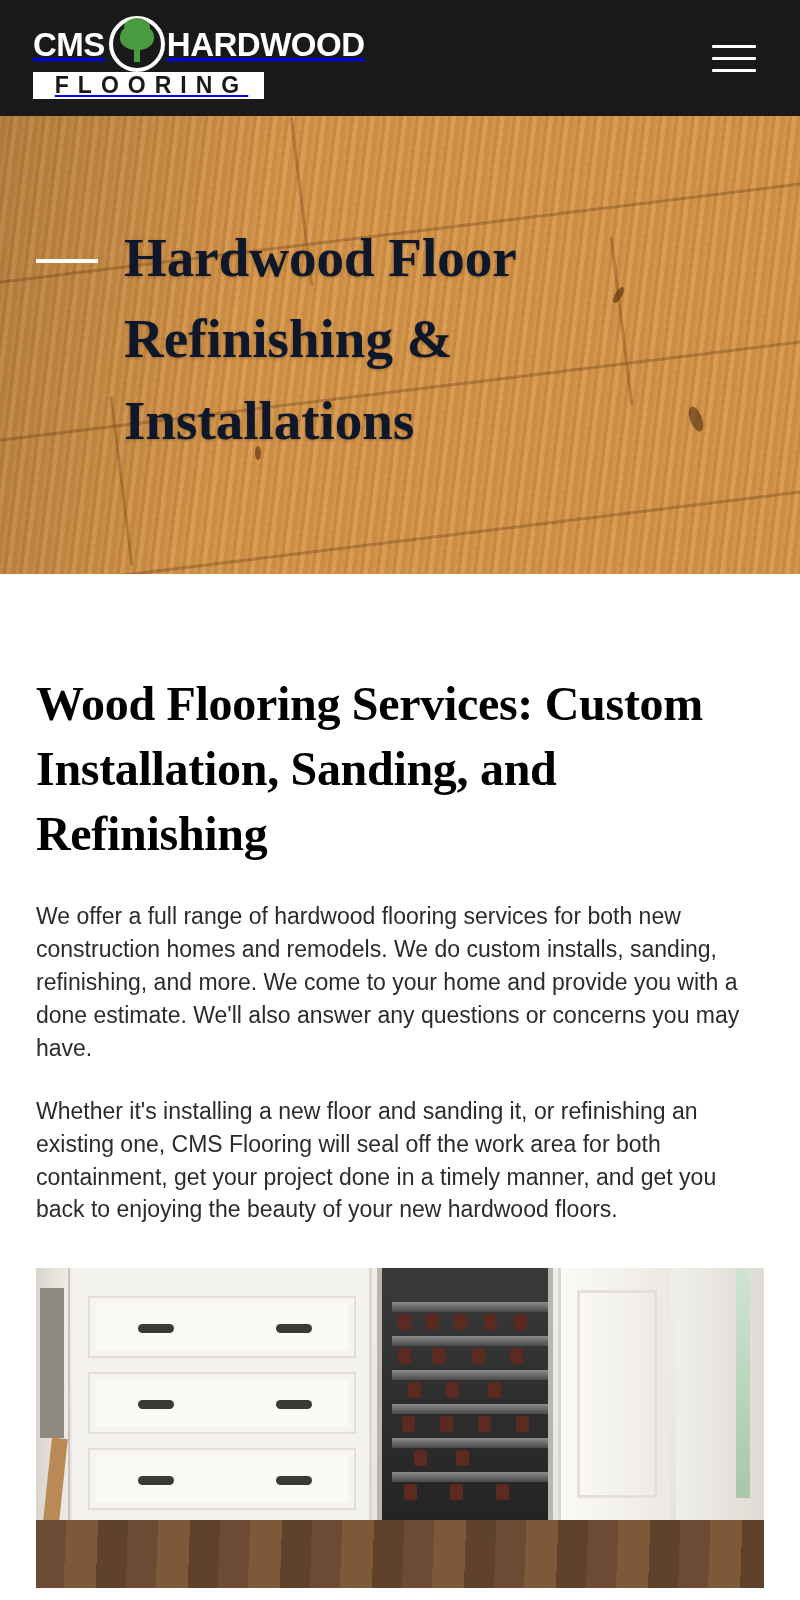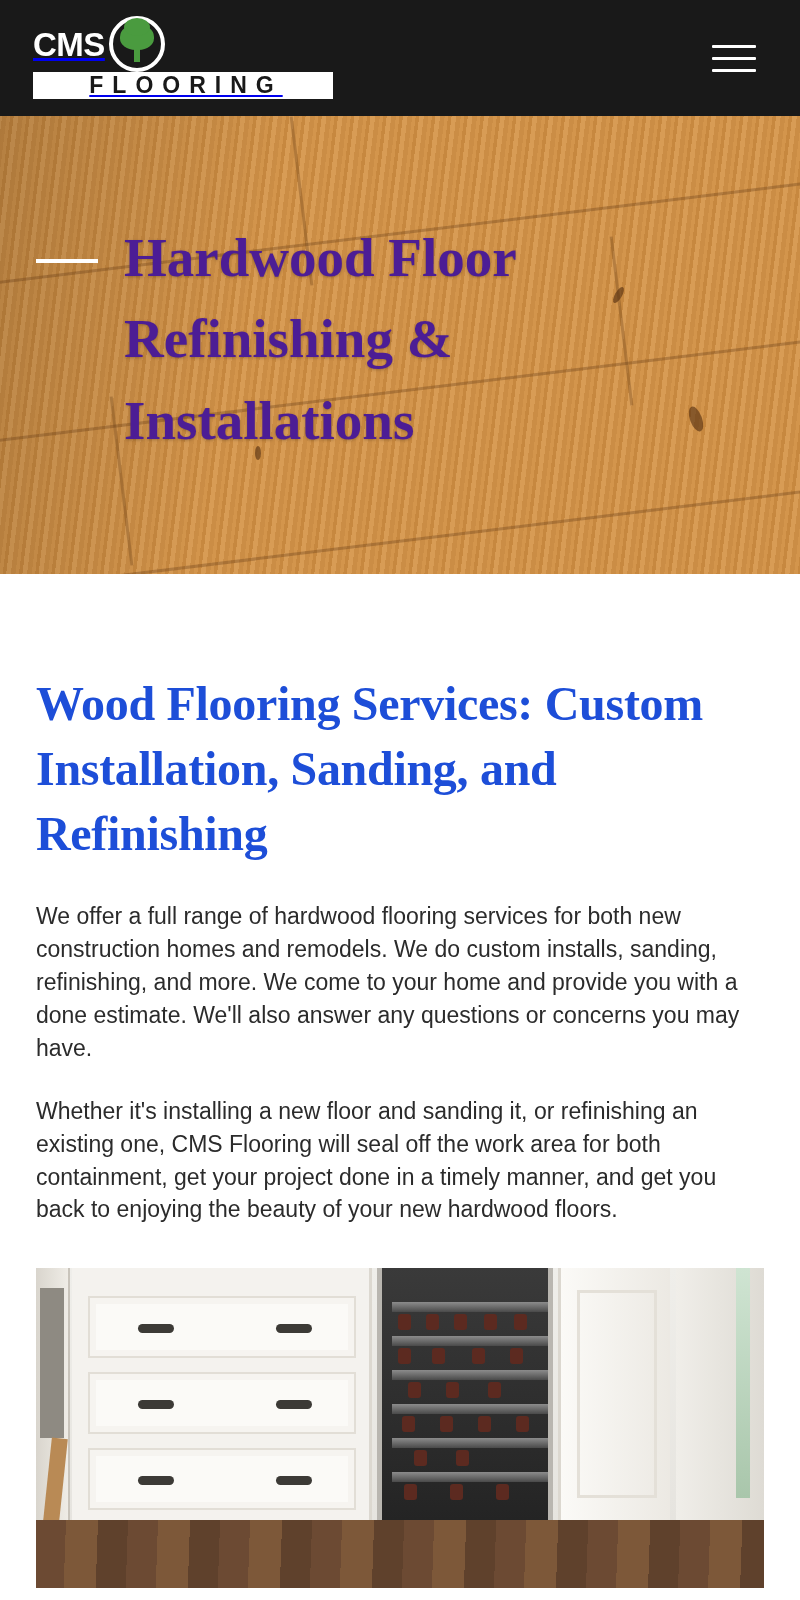--- a/index.html
+++ b/index.html
@@ -83,21 +83,21 @@
   }
   .logo-bottom {
     margin-top: 3px;
     background: #ffffff;
     color: #191919;
     font-weight: bold;
     font-size: 23px;
     letter-spacing: 9px;
     text-align: center;
     padding: 1px 0 2px 6px;
-    width: 300px;
+    width: 231px;
     line-height: 1.05;
   }
   .menu-button {
     width: 46px;
     height: 34px;
     display: flex;
     flex-direction: column;
     justify-content: center;
     gap: 9px;
     cursor: pointer;
@@ -175,41 +175,41 @@
     margin-top: -12px;
   }
   .hero-dash {
     width: 62px;
     height: 4px;
     background: #ffffff;
     margin-top: 42px;
     flex: none;
   }
   .hero-title {
-    color: #4c1d95;
+    color: #0f172a;
     font-family: "Liberation Serif", serif;
     font-weight: bold;
     font-size: 55px;
     line-height: 1.48;
     margin-left: 26px;
     max-width: 560px;
     text-shadow: 0 1px 3px rgba(0,0,0,0.25);
   }
 
   
   .content {
     padding: 98px 36px 0 36px;
     width: 800px;
   }
   .section-title {
     font-family: "Liberation Serif", serif;
     font-weight: bold;
     font-size: 48px;
     line-height: 1.35;
-    color: #1d4ed8;
+    color: #000000;
     letter-spacing: -0.3px;
     max-width: 680px;
   }
   .body-text {
     font-family: "Liberation Sans", sans-serif;
     font-size: 23px;
     line-height: 1.43;
     color: #2b2b2b;
     margin-top: 34px;
     max-width: 730px;
@@ -309,20 +309,21 @@
 
 <div class="header">
   <a class="logo" href="#">
     <div class="logo-top">
       <span class="logo-word">CMS</span>
       <span class="logo-mark">
         <span class="ring"></span>
         <span class="tree-canopy"></span>
         <span class="trunk"></span>
       </span>
+      <span class="logo-word">HARDWOOD</span>
     </div>
     <div class="logo-bottom">FLOORING</div>
   </a>
 
   <div class="menu-button">
     <span></span>
     <span></span>
     <span></span>
   </div>
 </div>

